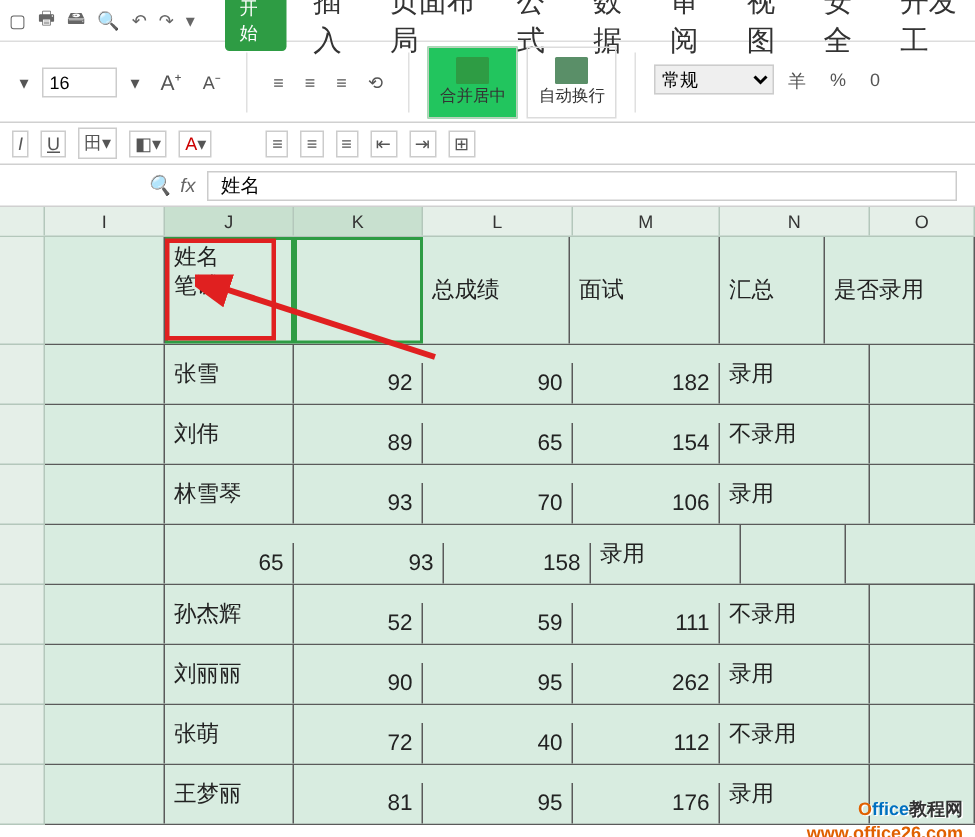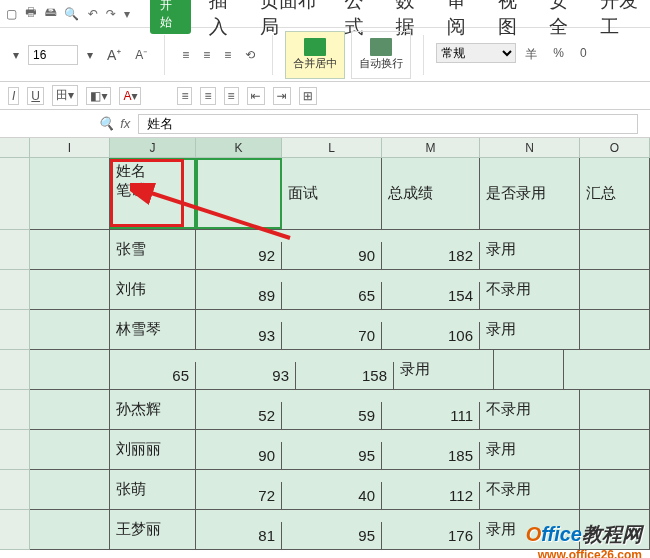--- a/index.html
+++ b/index.html
@@ -12,21 +12,21 @@
 .tabs { display: flex; gap: 18px; margin-left: 20px; align-items: center; }
 .tab-active { background: #2e9c44; color: #fff; padding: 3px 10px; border-radius: 3px; font-size: 12px; }
 .tab { color: #333; font-size: 19px; }
 
 
 .ribbon { height: 54px; background: #fff; border-bottom: 1px solid #d0d0d0; display: flex; align-items: center; padding: 0 8px; gap: 6px; font-size: 12px; }
 .ribbon .grp { display: flex; align-items: center; gap: 4px; }
 .ribbon input.fsize { width: 50px; height: 20px; border: 1px solid #ccc; text-align: left; padding: 0 4px; font-size: 12px; }
 .ribbon .ribbtn { border: 1px solid transparent; padding: 2px 4px; color: #555; }
 .ribbon .bigbtn { display: flex; flex-direction: column; align-items: center; justify-content: center; width: 60px; height: 48px; border: 1px solid #dcdcdc; font-size: 11px; color: #333; }
-.ribbon .bigbtn.active { background: #fef9c3; border-color: #bcd0bc; }
+.ribbon .bigbtn.active { background: #22c55e; border-color: #bcd0bc; }
 .ribbon .bigbtn .ico { width: 22px; height: 18px; background: #2e9c44; border-radius: 1px; }
 .ribbon select { height: 20px; border: 1px solid #ccc; font-size: 12px; }
 .sep { width: 1px; height: 40px; background: #e0e0e0; margin: 0 6px; }
 
 
 .ribbon2 { height: 28px; background: #fff; border-bottom: 1px solid #d0d0d0; display: flex; align-items: center; padding: 0 8px; gap: 8px; color: #555; font-size: 12px; }
 .ribbon2 .fmt { border: 1px solid #ccc; padding: 1px 3px; }
 
 
 .fbar { height: 28px; background: #fff; border-bottom: 1px solid #d0d0d0; display: flex; align-items: center; font-size: 13px; }
@@ -60,21 +60,21 @@
 
 
 .selcell { border: 2px solid #2e9c44 !important; padding: 2px 4px; position: relative; }
 
 
 .redbox { position: absolute; border: 3px solid #e02020; pointer-events: none; }
 
 .arrow { position: absolute; pointer-events: none; }
 
 
-.wm { position: absolute; right: 8px; bottom: 10px; font-size: 20px; font-weight: bold; font-style: italic; color: #0070c0; text-shadow: 1px 1px 0 #fff; }
+.wm { position: absolute; right: 8px; bottom: 10px; font-size: 12px; font-weight: bold; color: #0070c0; text-shadow: 1px 1px 0 #fff; }
 .wm .o { color: #e06000; }
 .wm2 { position: absolute; right: 8px; bottom: -4px; font-size: 12px; color: #e06000; font-weight: bold; }
 </style>
 </head>
 <body>
 
 <div class="tabbar">
   <div class="qat">
     <span>▢</span>
     <span>🖶</span>
@@ -181,24 +181,24 @@
       <div class="rowhead" style="height:40px"></div>
       <div class="rowhead" style="height:40px"></div>
     </div>
     <div class="grid">
 
       <div class="row head">
         <div class="cell cI"></div>
         <div class="cell cJ selcell" style="white-space:pre-line;align-items:flex-start">姓名
 笔试</div>
         <div class="cell cK selcell" style="border-left:none"></div>
+        <div class="cell cM">总成绩</div>
         <div class="cell cL">面试</div>
-        <div class="cell cM">总成绩</div>
+        <div class="cell cO">汇总</div>
         <div class="cell cN">是否录用</div>
-        <div class="cell cO">汇总</div>
       </div>
 
       <div class="row data">
         <div class="cell cI"></div>
         <div class="cell cJ">张雪</div>
         <div class="cell cK num">92</div>
         <div class="cell cL num">90</div>
         <div class="cell cM num">182</div>
         <div class="cell cN">录用</div>
         <div class="cell cO"></div>
@@ -236,21 +236,21 @@
         <div class="cell cL num">59</div>
         <div class="cell cM num">111</div>
         <div class="cell cN">不录用</div>
         <div class="cell cO"></div>
       </div>
       <div class="row data">
         <div class="cell cI"></div>
         <div class="cell cJ">刘丽丽</div>
         <div class="cell cK num">90</div>
         <div class="cell cL num">95</div>
-        <div class="cell cM num">185</div>
+        <div class="cell cM num">262</div>
         <div class="cell cN">录用</div>
         <div class="cell cO"></div>
       </div>
       <div class="row data">
         <div class="cell cI"></div>
         <div class="cell cJ">张萌</div>
         <div class="cell cK num">72</div>
         <div class="cell cL num">40</div>
         <div class="cell cM num">112</div>
         <div class="cell cN">不录用</div>

